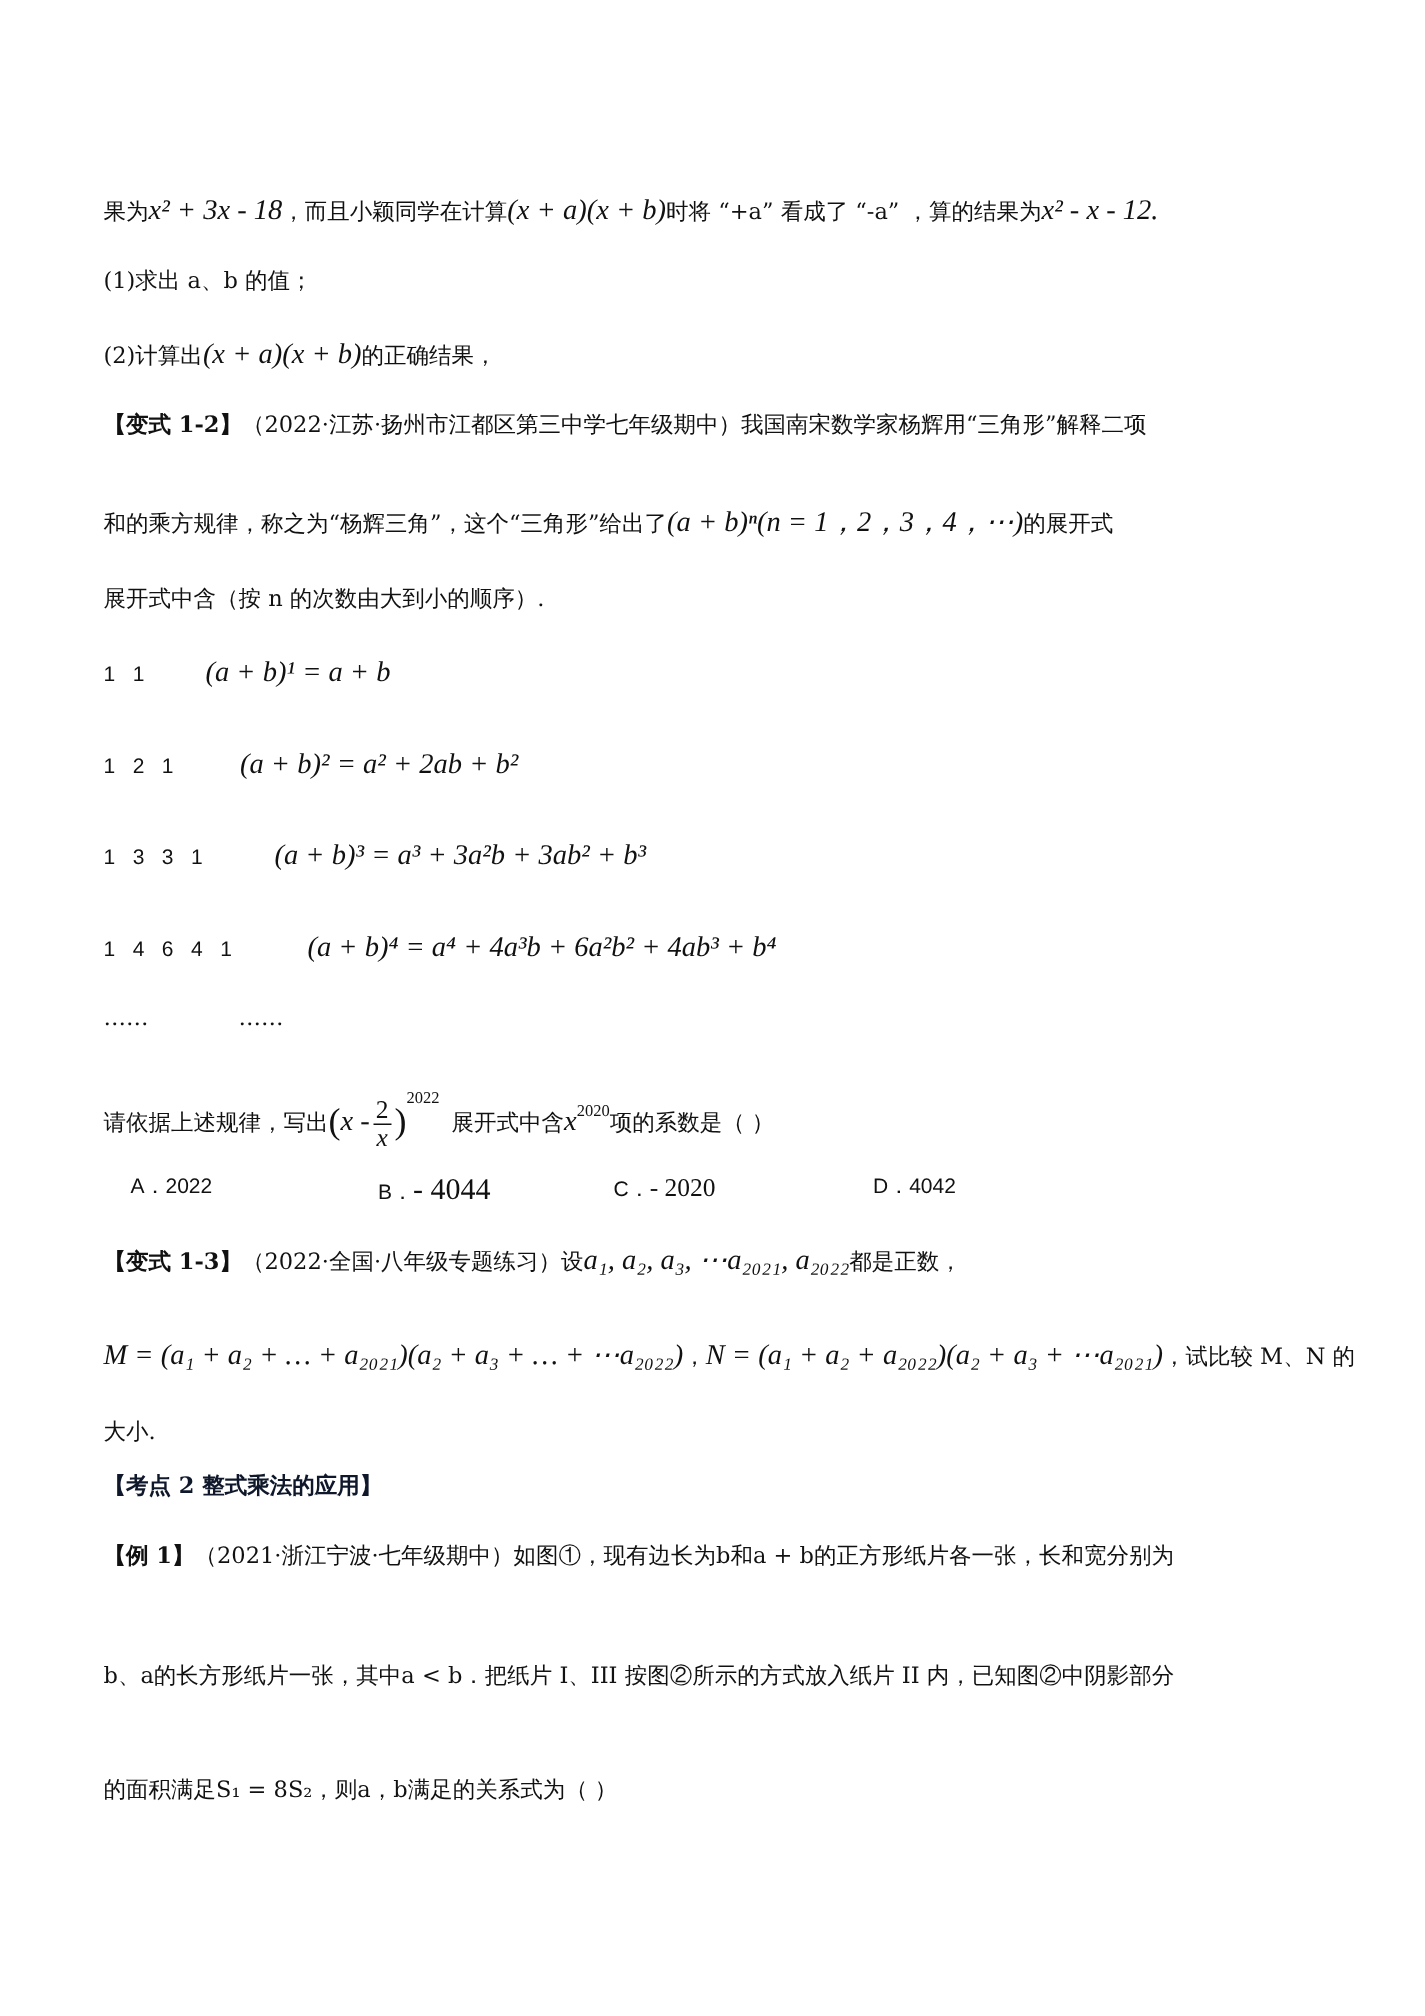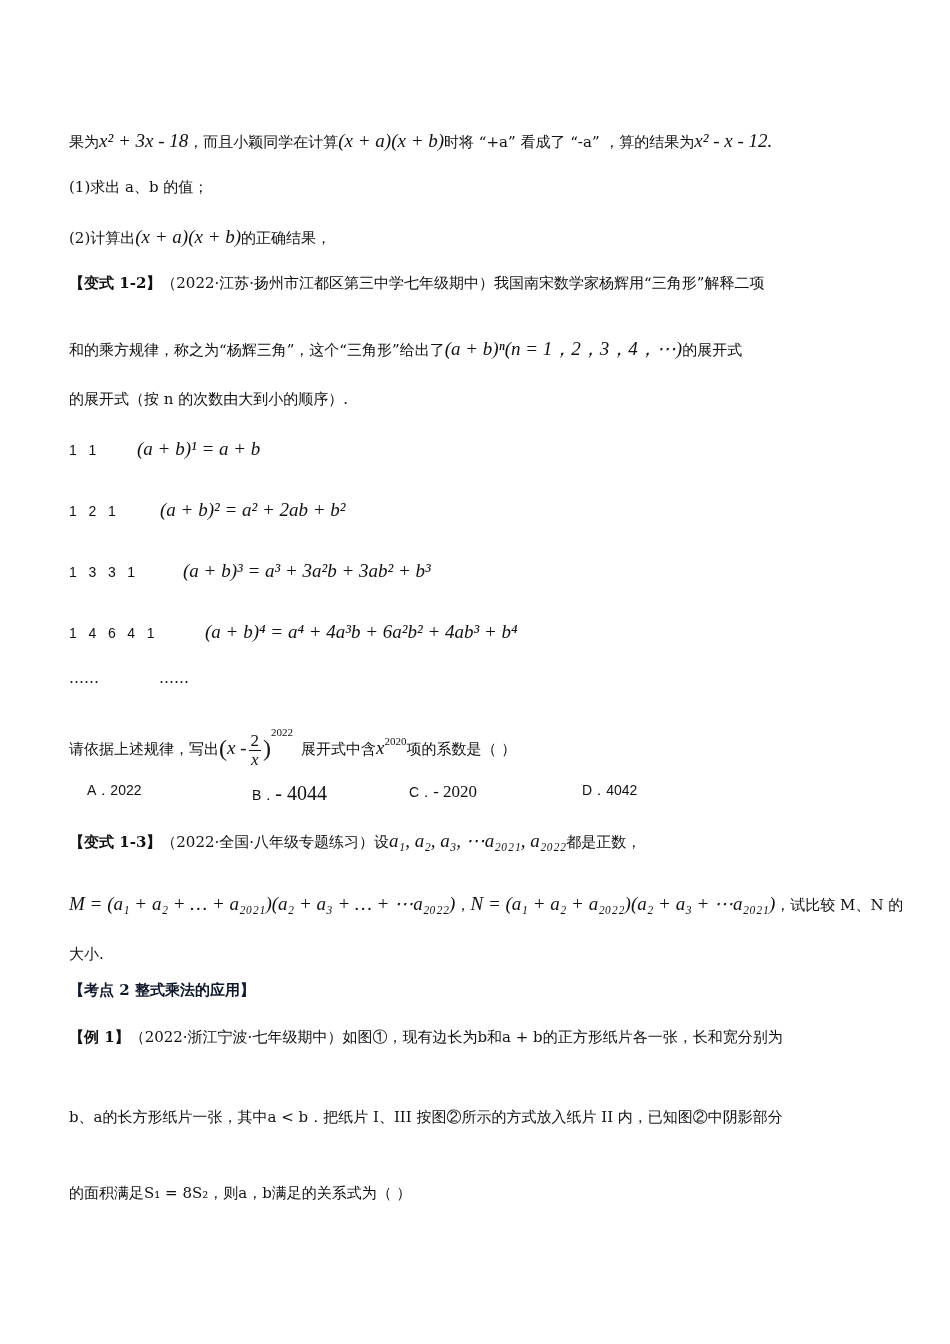--- a/index.html
+++ b/index.html
@@ -38,21 +38,21 @@
 </div>
 
 <div class="line" style="top:272px;">
   <span class="bold">【变式 1-2】</span><span>（2022·江苏·扬州市江都区第三中学七年级期中）</span><span>我国南宋数学家杨辉用“三角形”解释二项</span>
 </div>
 
 <div class="line" style="top:338px;">
   <span>和的乘方规律，称之为“杨辉三角”，这个“三角形”给出了</span><span class="m">(a + b)ⁿ(n = 1，2，3，4，⋯)</span><span>的展开式</span>
 </div>
 
-<div class="line" style="top:388px;">的展开式（按 n 的次数由大到小的顺序）.</div>
+<div class="line" style="top:388px;">展开式中含（按 n 的次数由大到小的顺序）.</div>
 
 <div class="line" style="top:438px;">
   <span class="num" style="display:inline-block;width:68px;white-space:pre;">1   1</span><span class="m">(a + b)¹ = a + b</span>
 </div>
 <div class="line" style="top:499px;">
   <span class="num" style="display:inline-block;width:91px;white-space:pre;">1   2   1</span><span class="m">(a + b)² = a² + 2ab + b²</span>
 </div>
 <div class="line" style="top:560px;">
   <span class="num" style="display:inline-block;width:114px;white-space:pre;">1   3   3   1</span><span class="m">(a + b)³ = a³ + 3a²b + 3ab² + b³</span>
 </div>
@@ -87,18 +87,18 @@
 
 <div class="line" style="top:893px;">
   <span class="m">M = (a₁ + a₂ + … + a₂₀₂₁)(a₂ + a₃ + … + ⋯a₂₀₂₂)</span><span>，</span><span class="m">N = (a₁ + a₂ + a₂₀₂₂)(a₂ + a₃ + ⋯a₂₀₂₁)</span><span>，试比较 M、N 的</span>
 </div>
 
 <div class="line" style="top:943px;text-align:center;">大小.</div>
 
 <div class="line heading-blue" style="top:979px;">【考点 2    整式乘法的应用】</div>
 
 <div class="line" style="top:1026px;">
-  <span class="bold">【例 1】</span><span>（2022·浙江宁波·七年级期中）</span><span>如图①，现有边长为b和a + b的正方形纸片各一张，长和宽分别为</span>
+  <span class="bold">【例 1】</span><span>（2021·浙江宁波·七年级期中）</span><span>如图①，现有边长为b和a + b的正方形纸片各一张，长和宽分别为</span>
 </div>
 
 <div class="line" style="top:1106px;">b、a的长方形纸片一张，其中a &lt; b．把纸片 I、III 按图②所示的方式放入纸片 II 内，已知图②中阴影部分</div>
 
 <div class="line" style="top:1182px;">的面积满足S₁ = 8S₂，则a，b满足的关系式为（    ）</div>
 
 </body></html>

